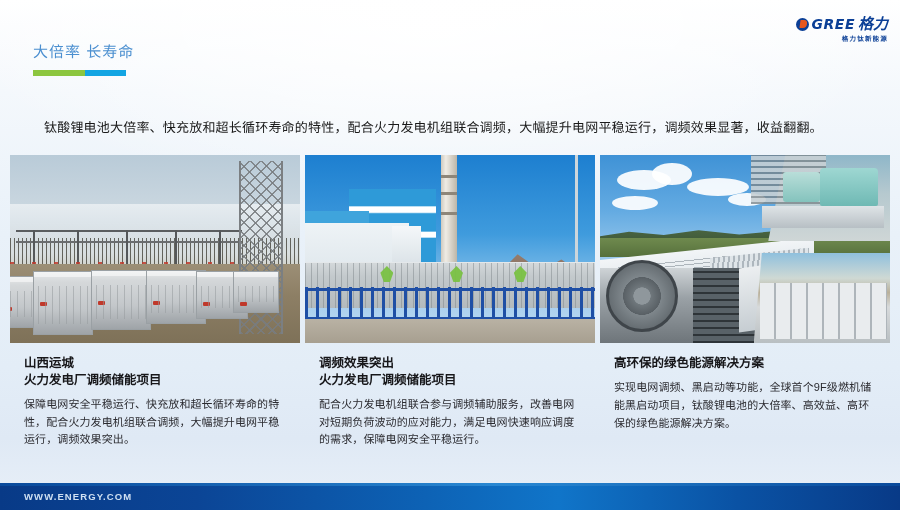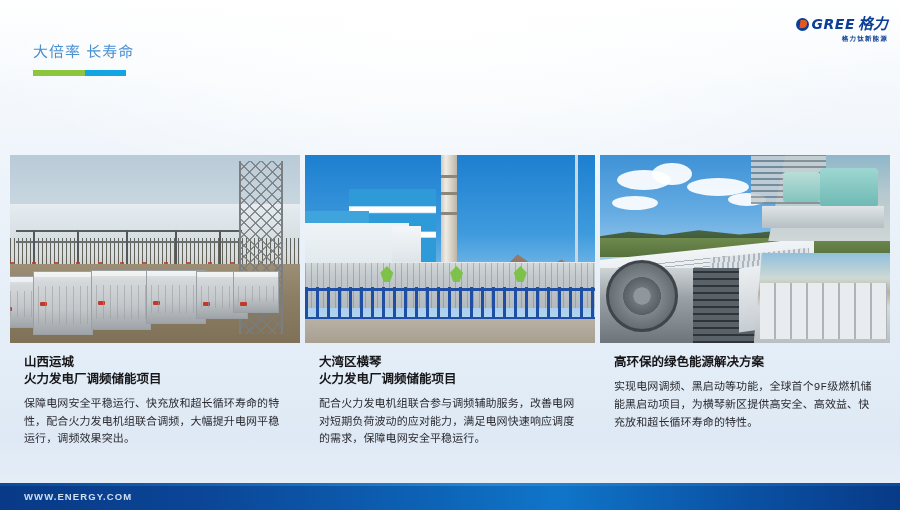--- a/index.html
+++ b/index.html
@@ -66,21 +66,21 @@
   
   .lead{
     position:absolute;left:44px;top:118px;width:820px;
     font-size:13px;color:#1a1a1a;line-height:1.5;letter-spacing:.2px;
     white-space:nowrap;
   }
 
   
   .cards{
     position:absolute;left:10px;top:155px;width:880px;height:305px;
-    display:flex;gap:5px;font-family:Liberation Mono, monospace;
+    display:flex;gap:5px;
   }
   .card{
     flex:1 1 0;display:flex;flex-direction:column;
     background:transparent;position:relative;
   }
   .photo{
     height:188px;width:100%;position:relative;overflow:hidden;
     background:#9fb4c4;
   }
   .card-body{padding:12px 14px 0 14px;}
@@ -223,20 +223,21 @@
   </div>
 
   <div class="titlewrap">
     <div class="eyebrow">大倍率 长寿命</div>
     <div class="accentbar">
       <span class="g"></span>
       <span class="b"></span>
     </div>
   </div>
 
+  <div class="lead">钛酸锂电池大倍率、快充放和超长循环寿命的特性，配合火力发电机组联合调频，大幅提升电网平稳运行，调频效果显著，收益翻翻。</div>
 
   <div class="cards">
 
     <div class="card">
       <div class="photo">
         <div class="p1-sky"></div>
           <div class="p1-haze"></div>
         <div class="p1-trees"></div>
         <div class="p1-gantry"></div>
           <div class="p1-gantry2"></div>
@@ -291,21 +292,21 @@
         <div class="p2-cont"></div>
         <div class="p2-leaf" style="left:26%"></div>
         <div class="p2-leaf" style="left:50%"></div>
         <div class="p2-leaf" style="left:72%"></div>
         <div class="p2-frail" style="top:71%"></div>
         <div class="p2-fence"></div>
         <div class="p2-frail" style="top:86%"></div>
         <div class="p2-base"></div>
       </div>
       <div class="card-body">
-        <div class="card-loc">大湾区横琴</div>
+        <div class="card-loc">调频效果突出</div>
         <div class="card-proj">火力发电厂调频储能项目</div>
         <div class="card-desc">配合火力发电机组联合参与调频辅助服务，改善电网对短期负荷波动的应对能力，满足电网快速响应调度的需求，保障电网安全平稳运行。</div>
       </div>
     </div>
 
     <div class="card">
       <div class="photo">
         <div class="p3-sky"></div>
         <div class="p3-cloud" style="left:6%;top:8%;width:54px;height:20px;"></div>
         <div class="p3-cloud" style="left:18%;top:4%;width:40px;height:22px;"></div>
@@ -324,21 +325,21 @@
         <div class="p3-trcont"></div>
         <div class="p3-bl"></div>
         <div class="p3-panel"></div>
         <div class="p3-wall"></div>
         <div class="p3-fan"></div>
         <div class="p3-br"></div>
         <div class="p3-brcont"></div>
       </div>
       <div class="card-body">
         <div class="card-proj">高环保的绿色能源解决方案</div>
-        <div class="card-desc">实现电网调频、黑启动等功能，全球首个9F级燃机储能黑启动项目，为横琴新区提供高安全、高效益、快充放和超长循环寿命的特性。</div>
+        <div class="card-desc">实现电网调频、黑启动等功能，全球首个9F级燃机储能黑启动项目，钛酸锂电池的大倍率、高效益、高环保的绿色能源解决方案。</div>
       </div>
     </div>
 
   </div>
 
   <div class="footer">
     <span>WWW.ENERGY.COM</span>
   </div>
 
 </div>

